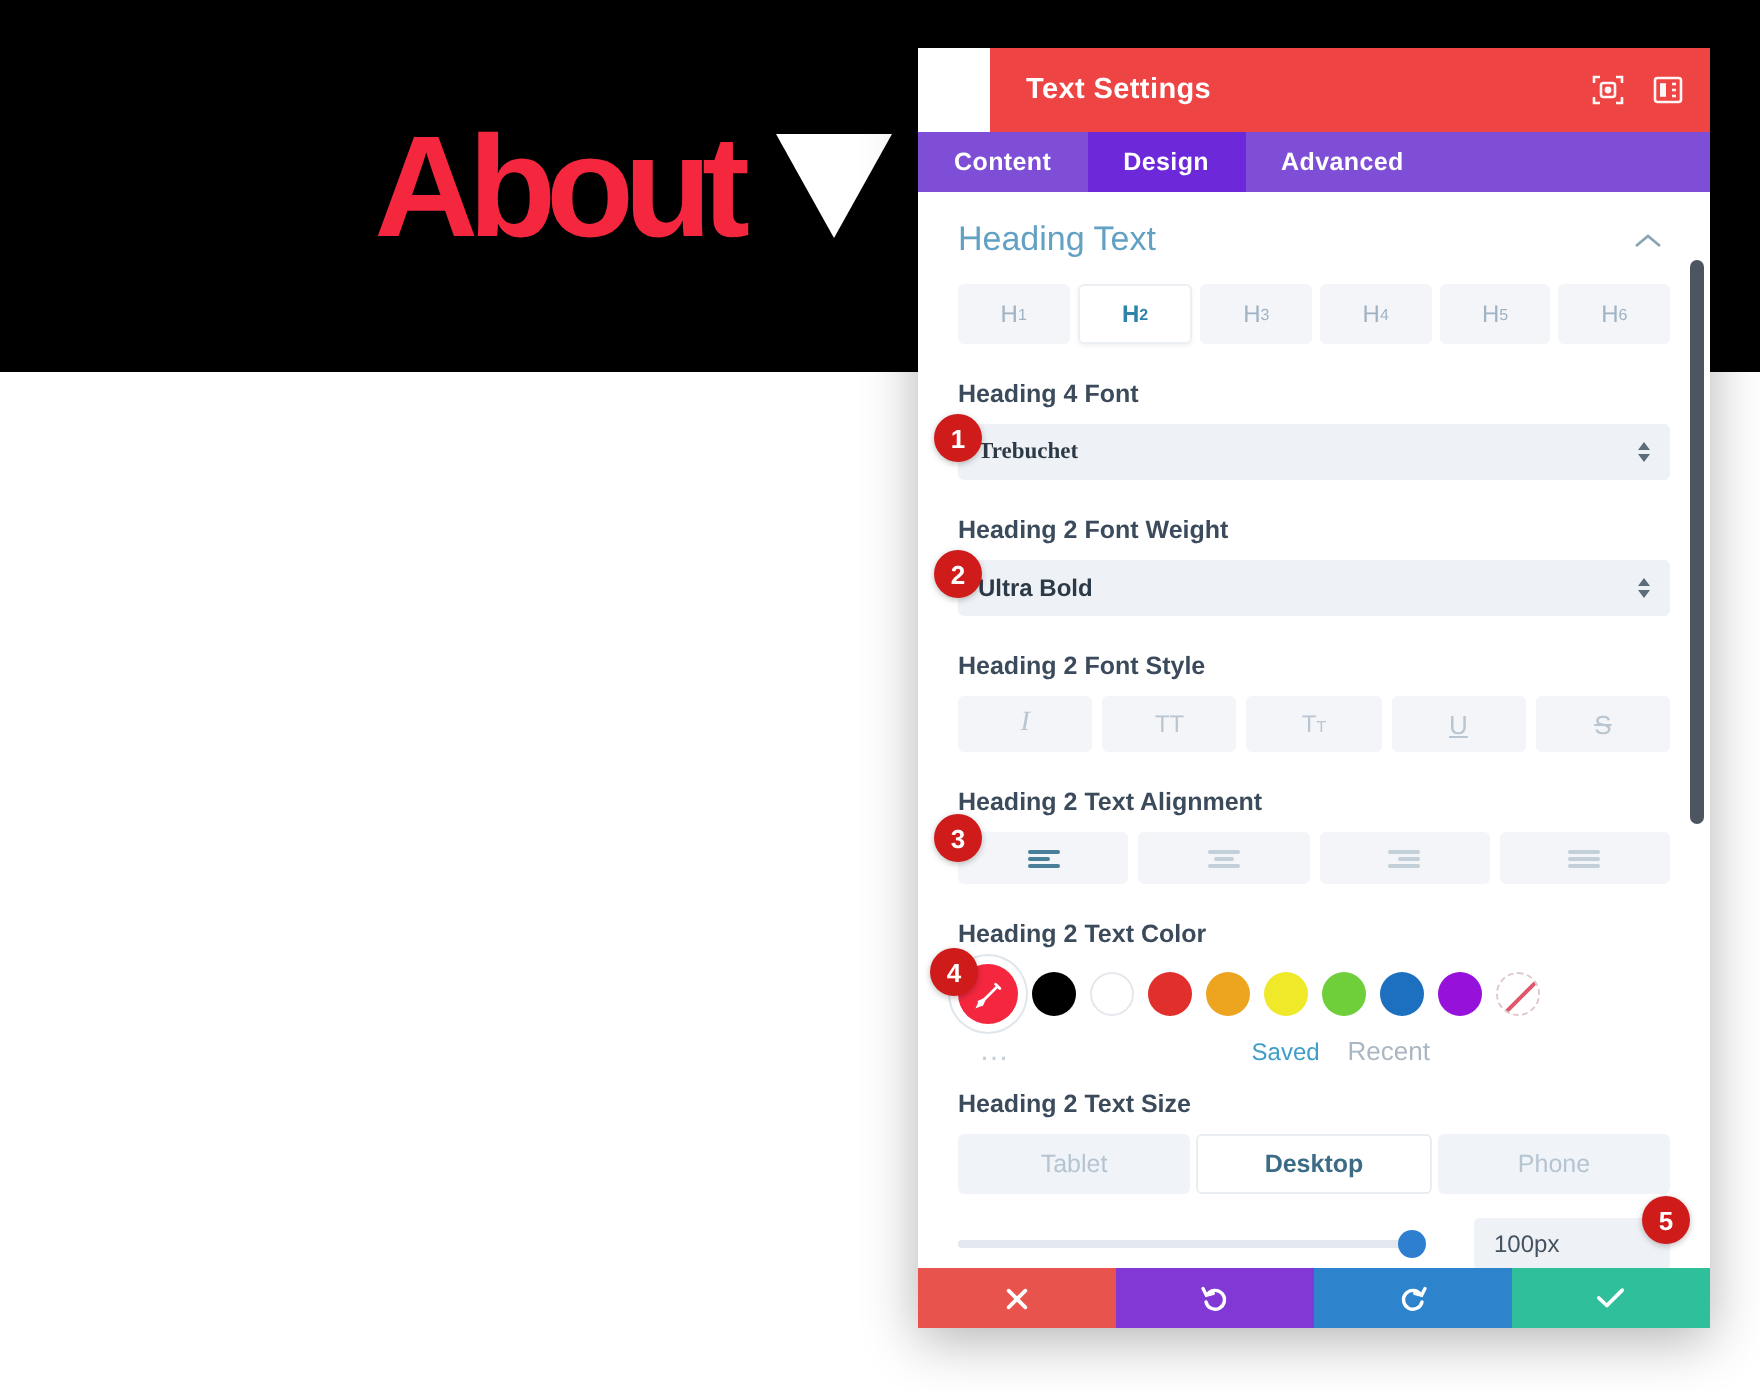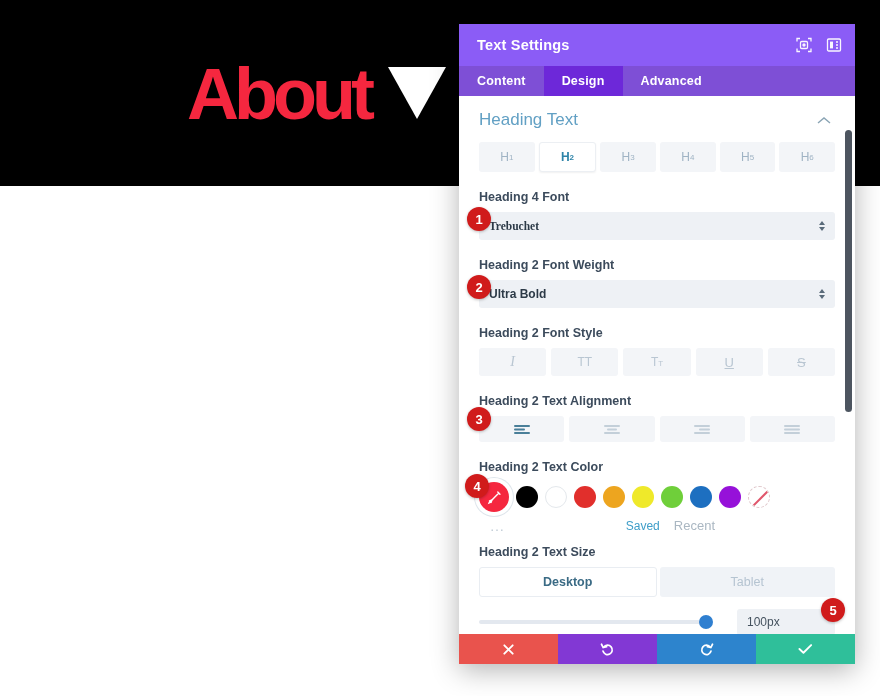--- a/index.html
+++ b/index.html
@@ -45,24 +45,25 @@
   
   .modal {
     position: absolute; left: 459px; top: 24px;
     width: 396px; height: 640px;
     background: #ffffff;
     box-shadow: 0 6px 26px rgba(0,0,0,.30);
     display: flex; flex-direction: column;
     overflow: hidden;
   }
   .modal-head {
-    height: 42px; background: #8b5cf6;
+    height: 42px; background: #ef4444;
     display: flex; align-items: center;
     padding: 0 12px 0 18px;
     flex: none;
+    margin-left: 36px;
   }
   .modal-title {
     color: #ffffff; font-size: 14.5px; font-weight: bold; letter-spacing: .2px;
     flex: 1;
   }
   .head-icons { display: flex; align-items: center; gap: 12px; }
   .head-icon { width: 18px; height: 18px; display:block; opacity:.95; }
 
   .tabs {
     height: 30px; background: #7e4fd6;
@@ -417,22 +418,23 @@
             <div class="saved">Saved</div>
             <div class="recent">Recent</div>
             <div style="width:120px;"></div>
           </div>
           <div class="badge" style="left:6px; top:32px;">4</div>
         </div>
 
         <div class="field" style="padding-top:12px;">
           <div class="field-label">Heading 2 Text Size</div>
           <div class="dgroup">
+            <div class="dbtn">Tablet</div>
             <div class="dbtn active">Desktop</div>
-            <div class="dbtn">Tablet</div>
+            <div class="dbtn">Phone</div>
           </div>
         </div>
 
         <div class="sliderrow" style="position:relative;">
           <div class="track">
             <div class="knob" style="left:98%"></div>
           </div>
           <div class="numbox">100px</div>
           <div class="badge" style="right:10px; top:1px;">5</div>
         </div>

